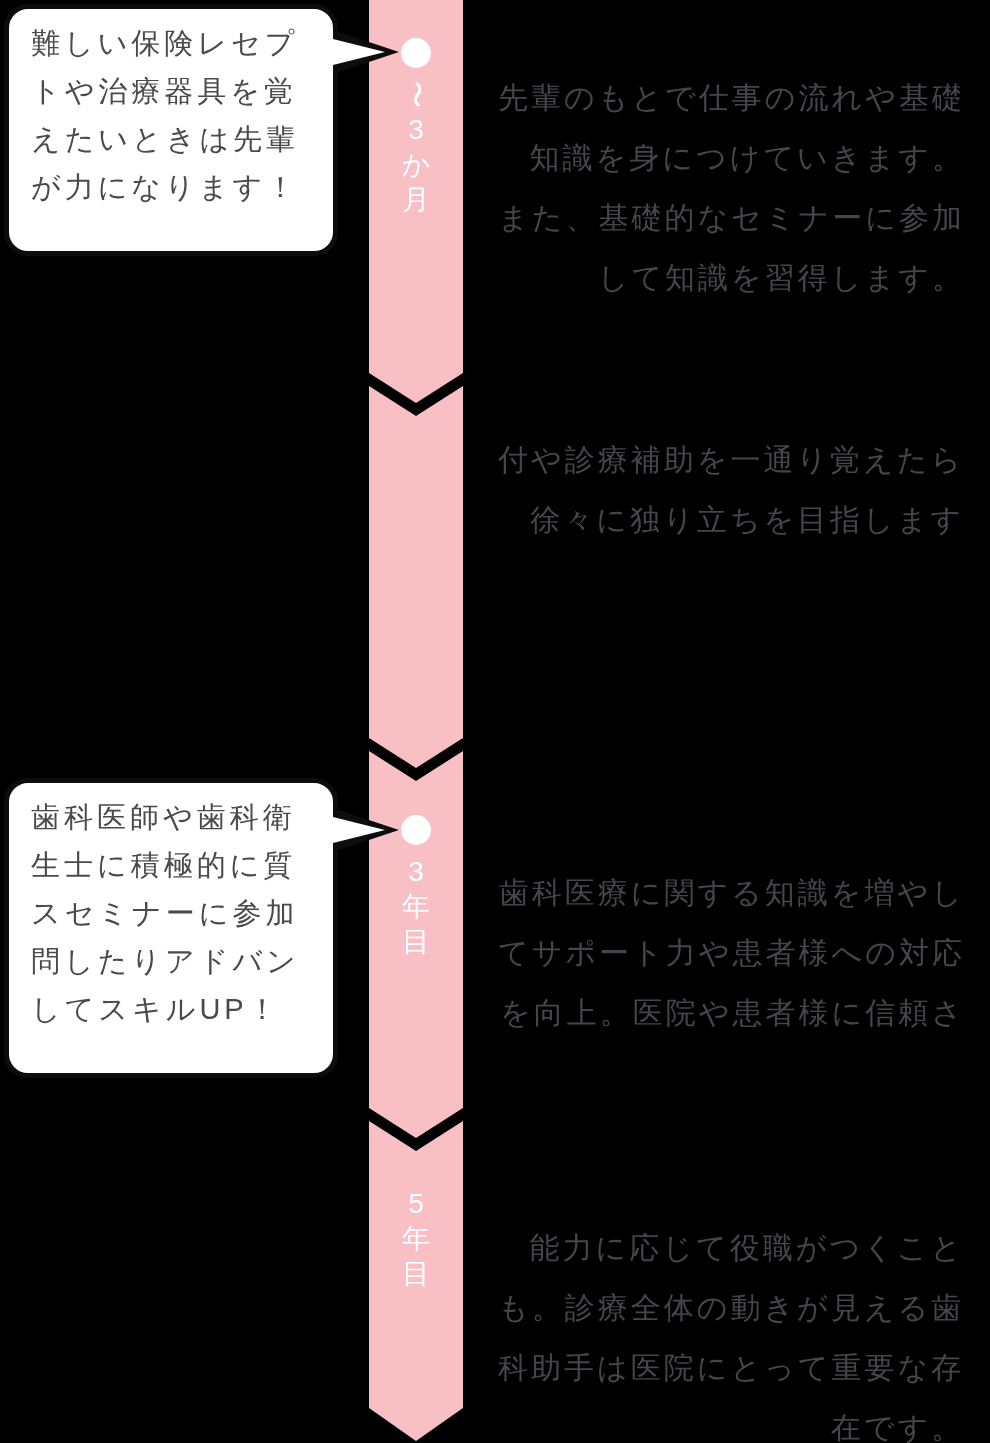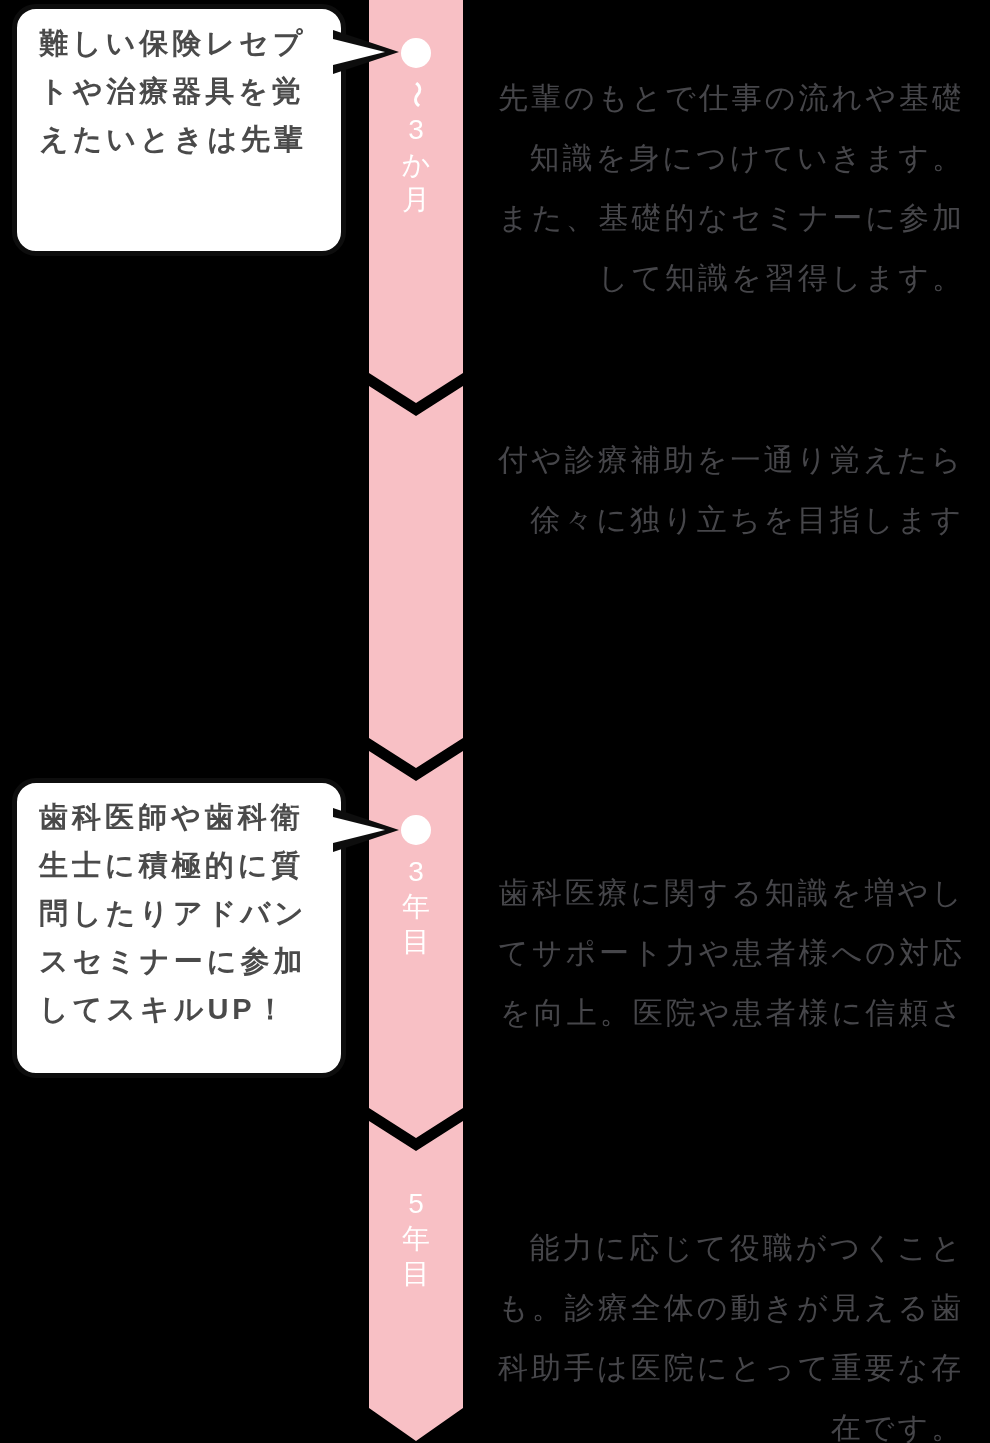--- a/index.html
+++ b/index.html
@@ -68,32 +68,32 @@
   .vchar.rot {
     transform: rotate(90deg);
   }
   .label-1 { top: 38px; }
   .label-3 { top: 815px; }
   .label-4 { top: 1186px; }
 
   
   .bubble {
     position: absolute;
-    left: 12px;
+    left: 4px;
     width: 334px;
     box-sizing: border-box;
     background: var(--bubble-bg, #fff);
     border: 5px solid var(--bubble-border, #0d0d0d);
     border-radius: 24px;
     padding: 10px 22px;
     color: var(--bubble-text, #4a4a4a);
     font-size: 29px;
     line-height: 48px;
     letter-spacing: 4px;
-    font-weight: 700;
+    font-weight: 400;
   }
   .bubble-1 { top: 4px; height: 252px; }
   .bubble-2 { top: 778px; height: 300px; }
   .bubble .line { white-space: nowrap; }
 
   .bubble-tail {
     position: absolute;
     width: 80px;
     height: 44px;
   }
@@ -149,31 +149,32 @@
         <span class="vchar">5</span>
         <span class="vchar">年</span>
         <span class="vchar">目</span>
       </div>
   </div>
 
   <div class="bubble bubble-1">
       <div class="line">難しい保険レセプ</div>
       <div class="line">トや治療器具を覚</div>
       <div class="line">えたいときは先輩</div>
+      <div class="line">が力になります！</div>
     </div>
   <svg class="bubble-tail tail-1" viewBox="0 0 80 44">
     <polygon points="8,0 8,44 74,22" fill="#0d0d0d"></polygon>
     <polygon points="0,7 0,37 60,22" fill="#ffffff"></polygon>
   </svg>
 
   <div class="bubble bubble-2">
       <div class="line">歯科医師や歯科衛</div>
       <div class="line">生士に積極的に質</div>
+      <div class="line">スセミナーに参加</div>
       <div class="line">問したりアドバン</div>
-      <div class="line">スセミナーに参加</div>
       <div class="line">してスキルUP！</div>
     </div>
   <svg class="bubble-tail tail-2" viewBox="0 0 80 44">
     <polygon points="8,0 8,44 74,22" fill="#0d0d0d"></polygon>
     <polygon points="0,7 0,37 60,22" fill="#ffffff"></polygon>
   </svg>
 
   <div class="desc desc-1">
       <div class="line">先輩のもとで仕事の流れや基礎</div>
       <div class="line">知識を身につけていきます。</div>

